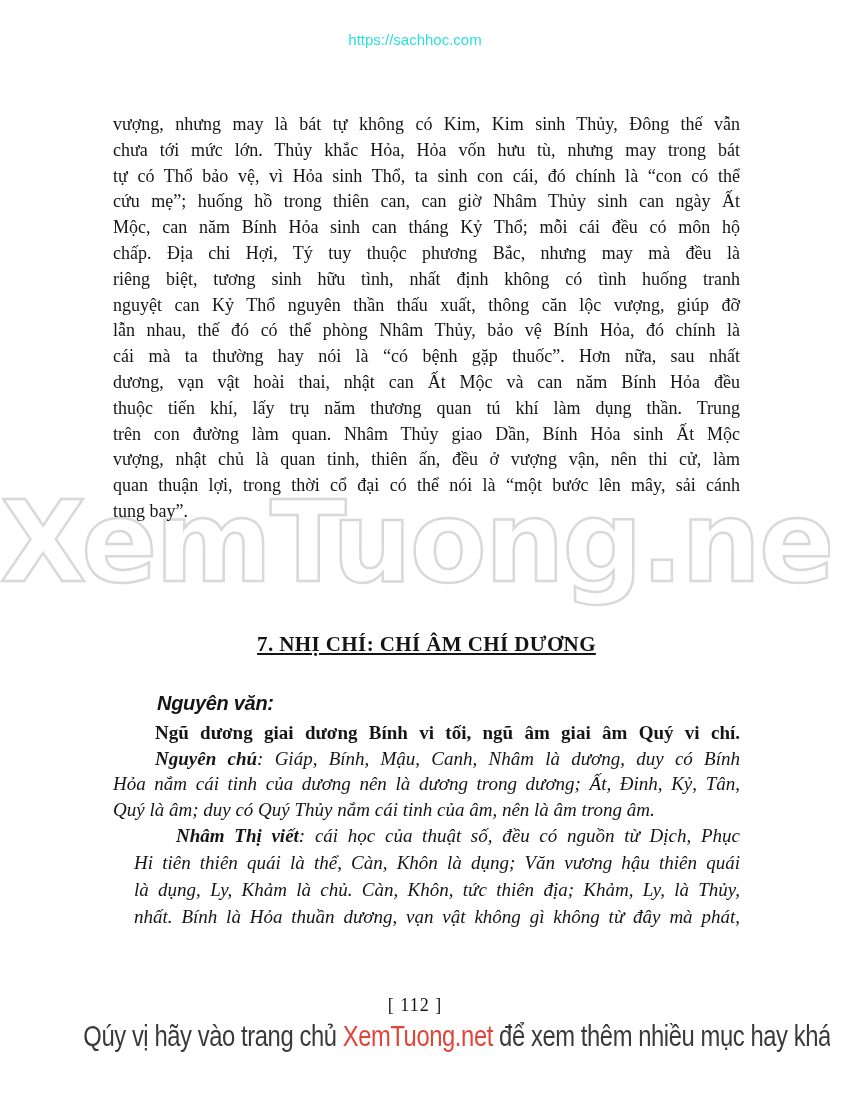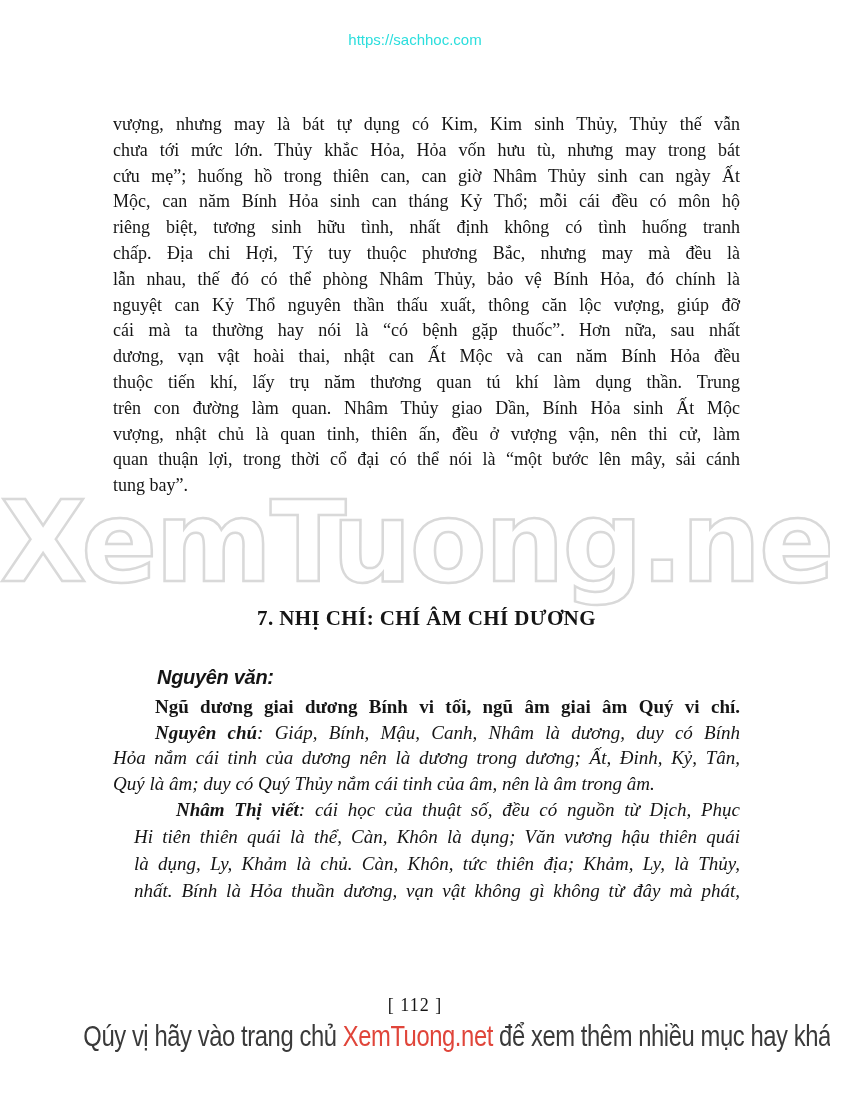--- a/index.html
+++ b/index.html
@@ -50,20 +50,21 @@
   }
   .para-main .jline:last-child { text-align-last: left; }
 
   .heading {
     margin: 107px 0 0 0;
     font-size: 21px;
     font-weight: bold;
     text-align: center;
     letter-spacing: 0.4px;
     line-height: 25px;
+    text-decoration: underline;
   }
   .nguyen-van-label {
     margin-top: 34px;
     padding-left: 44px;
     font-family: "Liberation Sans", sans-serif;
     font-weight: bold;
     font-style: italic;
     font-size: 20px;
     line-height: 25px;
     letter-spacing: -0.3px;
@@ -127,28 +128,29 @@
 
 <div class="page">
 
   <a class="header-link">https://sachhoc.com</a>
 
   <div class="watermark">XemTuong.net</div>
 
   <div class="content">
 
     <div class="para-main">
-        <div class="jline">vượng, nhưng may là bát tự dụng có Kim, Kim sinh Thủy, Thủy thế vẫn</div>
+        <div class="jline">vượng, nhưng may là bát tự không có Kim, Kim sinh Thủy, Đông thế vẫn</div>
         <div class="jline">chưa tới mức lớn. Thủy khắc Hỏa, Hỏa vốn hưu tù, nhưng may trong bát</div>
+        <div class="jline">tự có Thổ bảo vệ, vì Hỏa sinh Thổ, ta sinh con cái, đó chính là “con có thể</div>
         <div class="jline">cứu mẹ”; huống hồ trong thiên can, can giờ Nhâm Thủy sinh can ngày Ất</div>
         <div class="jline">Mộc, can năm Bính Hỏa sinh can tháng Kỷ Thổ; mỗi cái đều có môn hộ</div>
+        <div class="jline">chấp. Địa chi Hợi, Tý tuy thuộc phương Bắc, nhưng may mà đều là</div>
         <div class="jline">riêng biệt, tương sinh hữu tình, nhất định không có tình huống tranh</div>
-        <div class="jline">chấp. Địa chi Hợi, Tý tuy thuộc phương Bắc, nhưng may mà đều là</div>
+        <div class="jline">nguyệt can Kỷ Thổ nguyên thần thấu xuất, thông căn lộc vượng, giúp đỡ</div>
         <div class="jline">lẫn nhau, thế đó có thể phòng Nhâm Thủy, bảo vệ Bính Hỏa, đó chính là</div>
-        <div class="jline">nguyệt can Kỷ Thổ nguyên thần thấu xuất, thông căn lộc vượng, giúp đỡ</div>
         <div class="jline">cái mà ta thường hay nói là “có bệnh gặp thuốc”. Hơn nữa, sau nhất</div>
         <div class="jline">dương, vạn vật hoài thai, nhật can Ất Mộc và can năm Bính Hỏa đều</div>
         <div class="jline">thuộc tiến khí, lấy trụ năm thương quan tú khí làm dụng thần. Trung</div>
         <div class="jline">trên con đường làm quan. Nhâm Thủy giao Dần, Bính Hỏa sinh Ất Mộc</div>
         <div class="jline">vượng, nhật chủ là quan tinh, thiên ấn, đều ở vượng vận, nên thi cử, làm</div>
         <div class="jline">quan thuận lợi, trong thời cổ đại có thể nói là “một bước lên mây, sải cánh</div>
         <div class="jline">tung bay”.</div>
       </div>
 
     <h2 class="heading">7. NHỊ CHÍ: CHÍ ÂM CHÍ DƯƠNG</h2>

